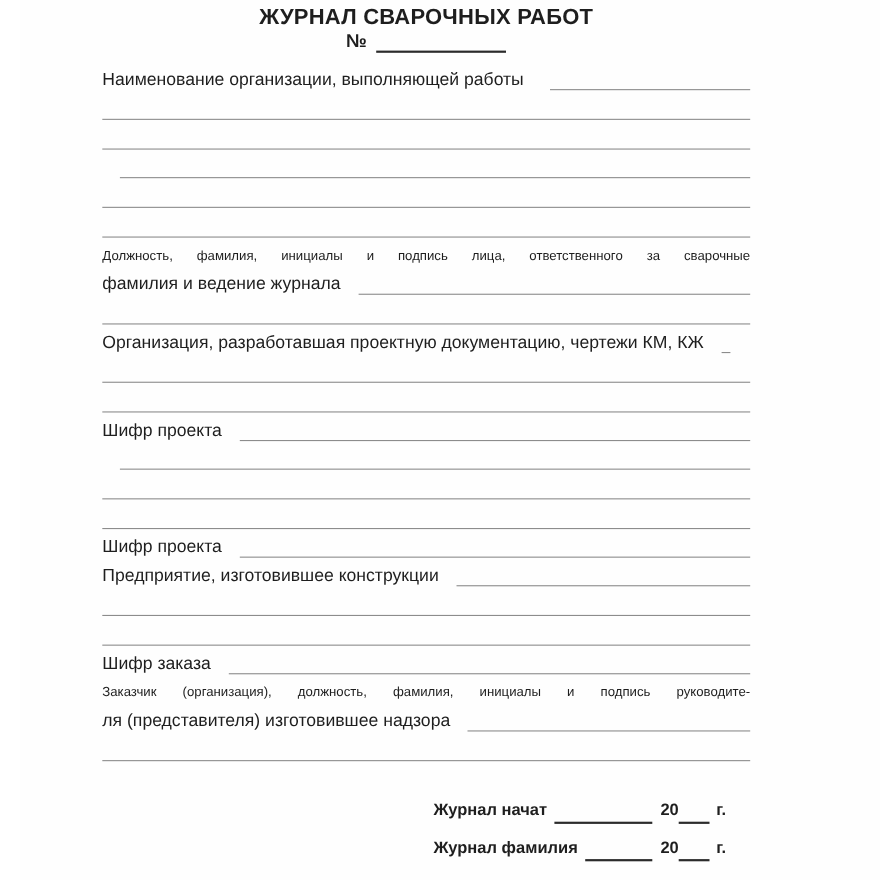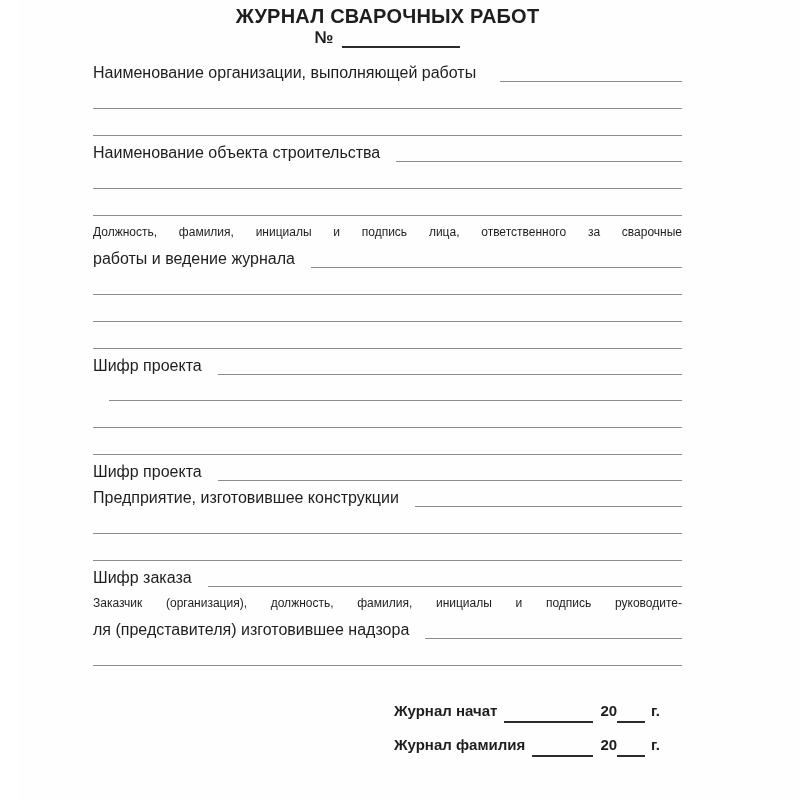--- a/index.html
+++ b/index.html
@@ -114,33 +114,36 @@
   </div>
 
   <div class="row">
     <span class="lbl">Наименование организации, выполняющей работы</span>
     <span class="fill wide-gap"></span>
   </div>
   <div class="blank-row"></div>
   <div class="blank-row"></div>
 
   <div class="row">
-    <span class="lbl">Наименование объекта строительства</span>
     <span class="fill"></span>
   </div>
   <div class="blank-row"></div>
   <div class="blank-row"></div>
 
   <div class="jrow">Должность, фамилия, инициалы и подпись лица, ответственного за сварочные</div>
   <div class="row">
-    <span class="lbl">работы и ведение журнала</span>
+    <span class="lbl">фамилия и ведение журнала</span>
     <span class="fill"></span>
   </div>
   <div class="blank-row"></div>
 
+  <div class="row">
+    <span class="lbl">Организация, разработавшая проектную документацию, чертежи КМ, КЖ</span>
+    <span class="fill short"></span>
+  </div>
   <div class="blank-row"></div>
   <div class="blank-row"></div>
 
   <div class="row">
     <span class="lbl">Шифр проекта</span>
     <span class="fill"></span>
   </div>
 
   <div class="row">
     <span class="fill"></span>

